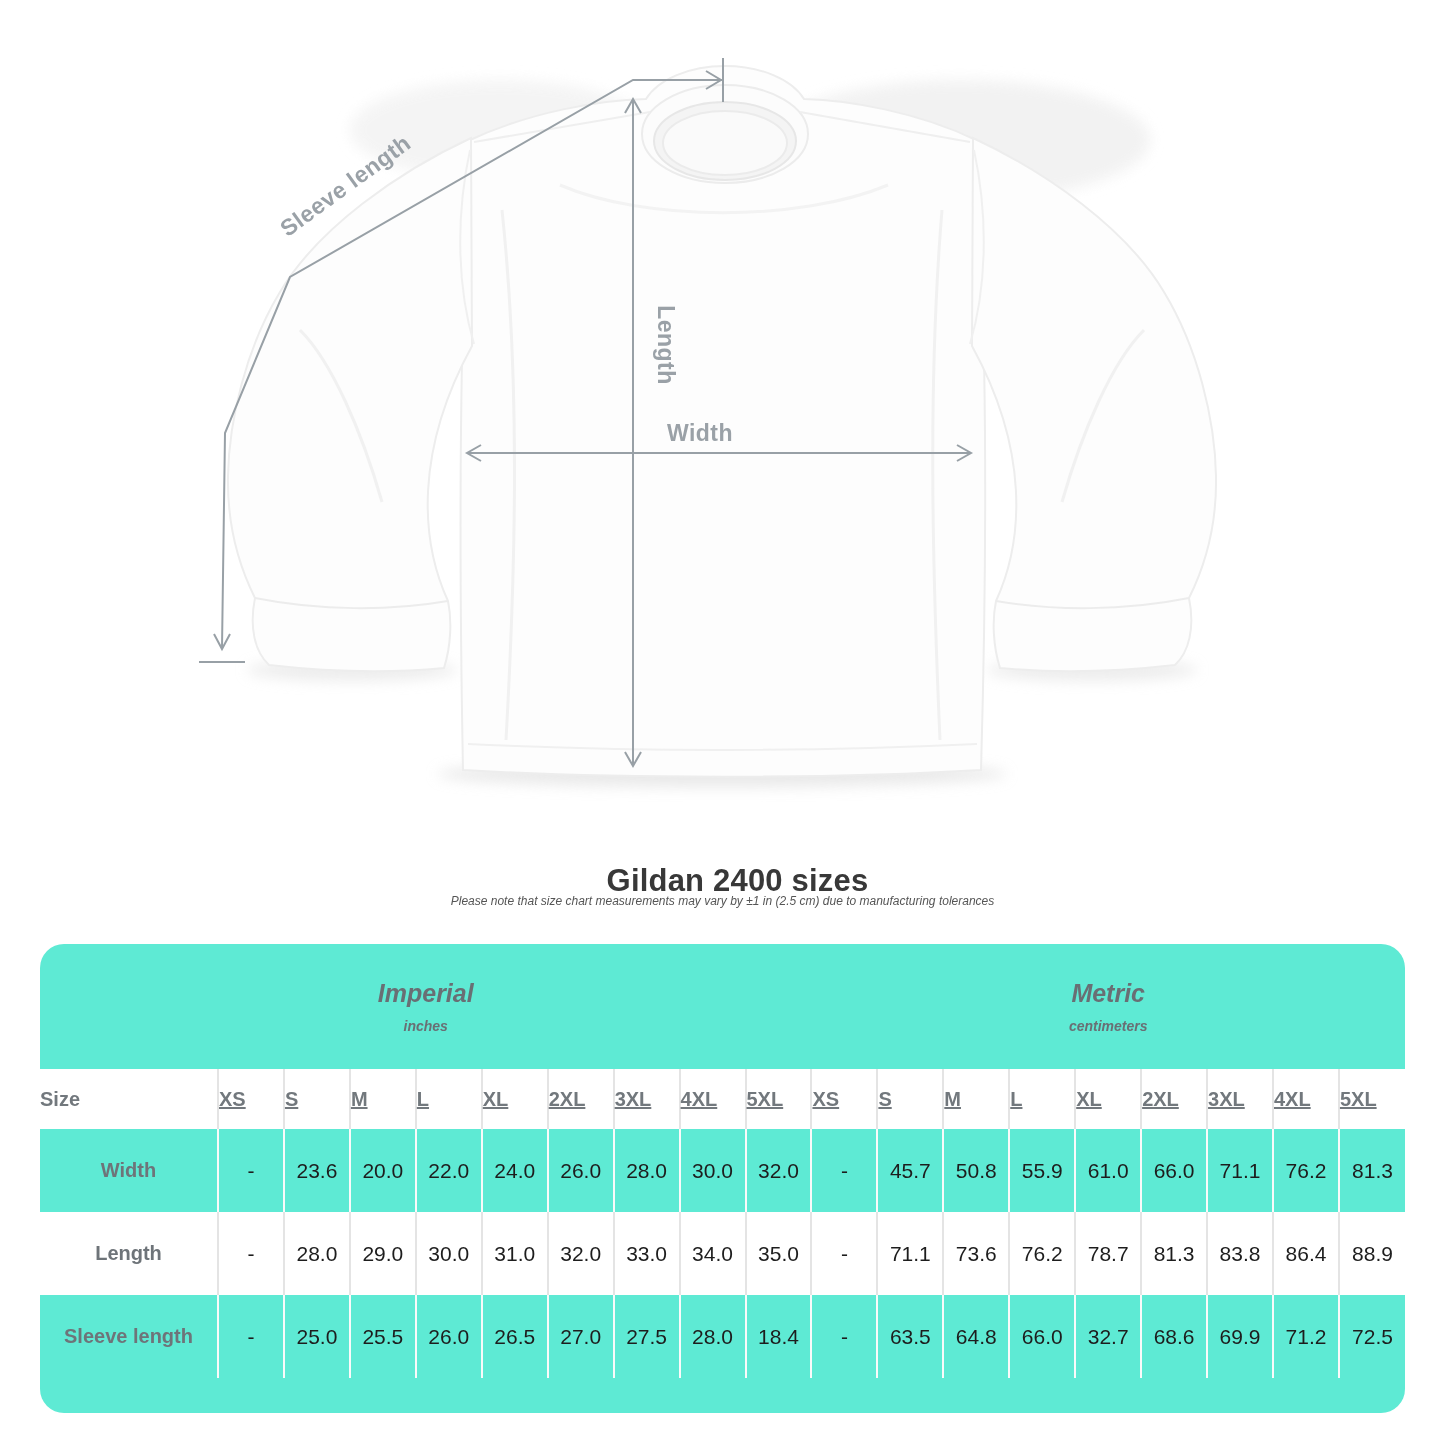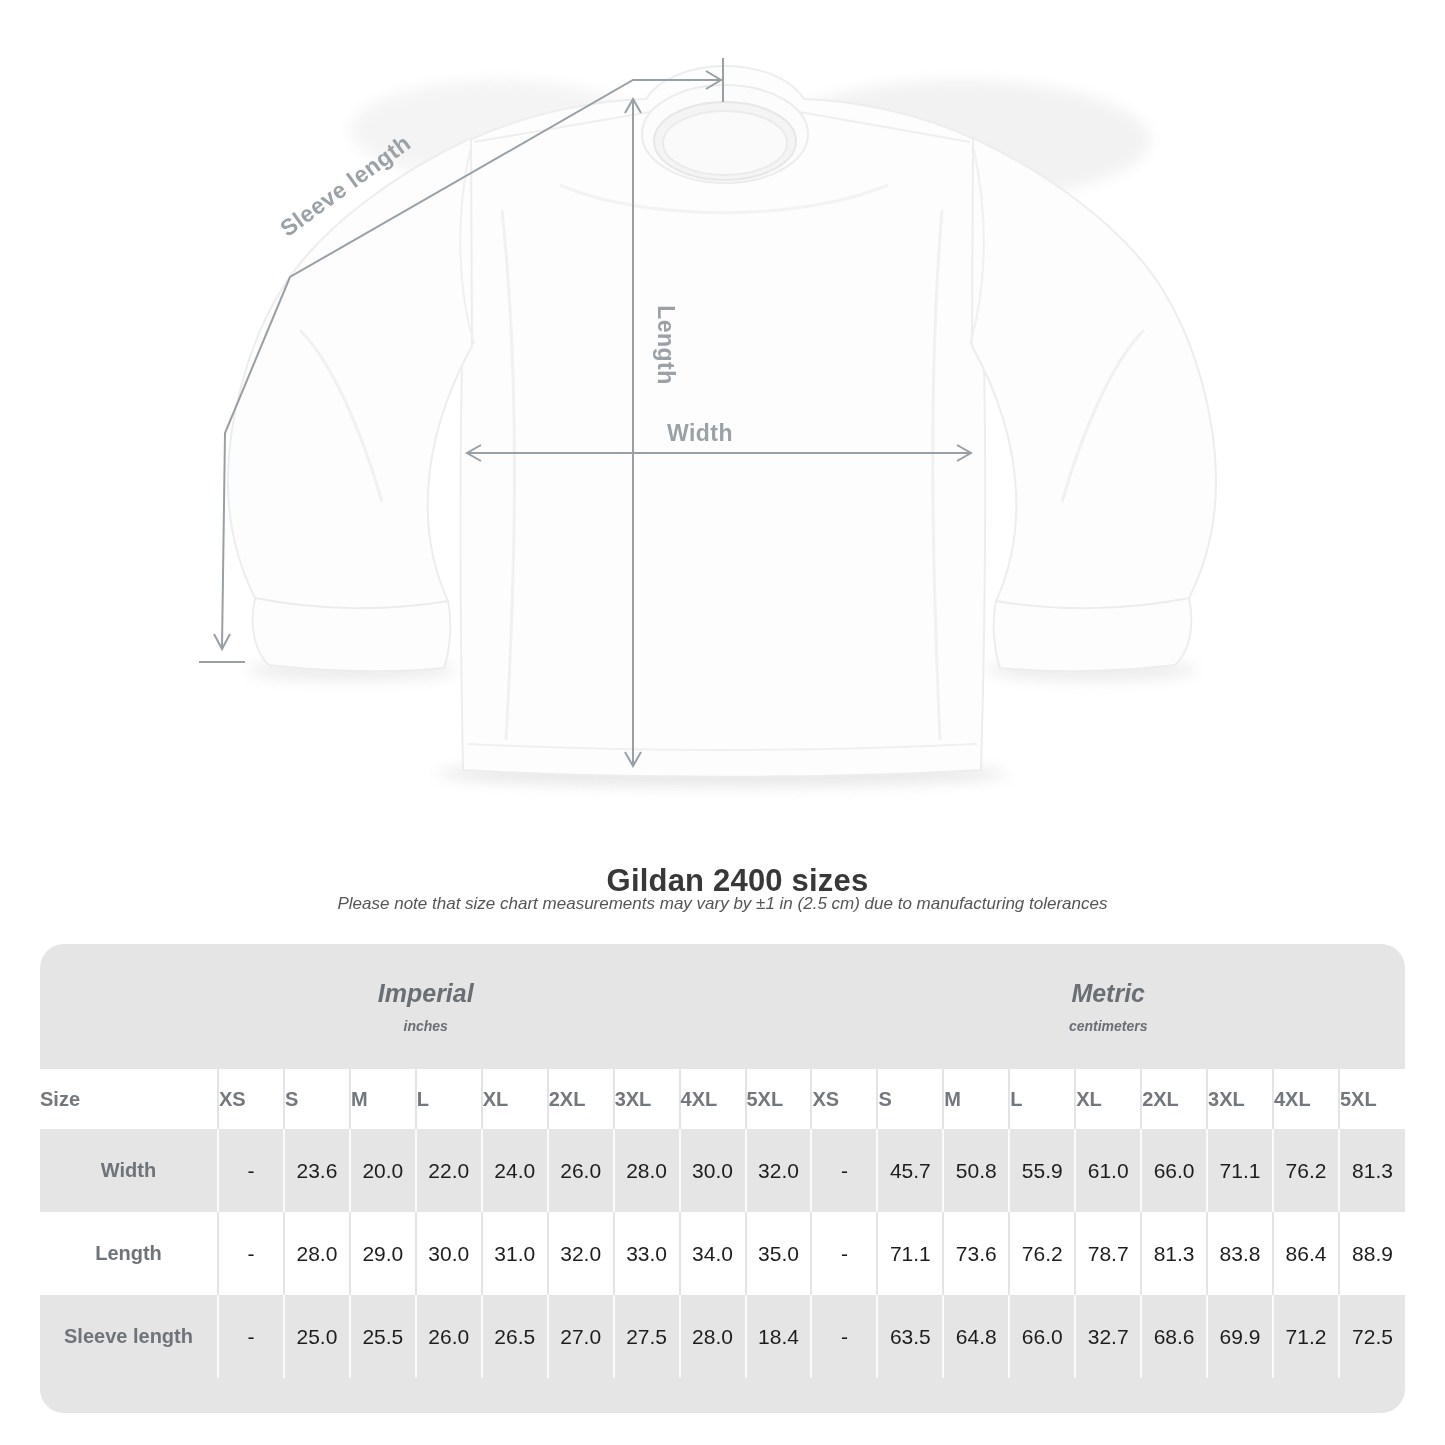--- a/index.html
+++ b/index.html
@@ -10,41 +10,41 @@
   .diagram-wrap{position:absolute;top:0;left:0;width:1445px;height:812px;}
   .diagram-wrap svg{display:block;}
 
   .page-title{
     position:absolute;top:848px;left:0;width:100%;margin:15px;
     text-align:center;font-size:31px;font-weight:bold;color:#383838;
     letter-spacing:.2px;
   }
   .tolerance-note{
     position:absolute;top:894px;left:0;width:100%;margin:0;
-    text-align:center;font-style:italic;font-size:17px;color:#555;
+    text-align:center;font-style:italic;font-size:12px;color:#555;
   }
 
   .table-card{
     position:absolute;left:40px;top:944px;width:1365px;height:469px;
-    background:#e5e5e5;border-radius:24px;overflow:hidden;
+    background:#5eead4;border-radius:24px;overflow:hidden;
   }
   table.size-table{
     width:100%;border-collapse:collapse;table-layout:fixed;
   }
   table.size-table col.label-col{width:178px;}
 
   tr.unit-row th{height:125px;vertical-align:middle;text-align:center;padding:0;}
   .unit-name{font-style:italic;font-weight:bold;font-size:25px;color:#696f74;}
   .unit-sub{font-style:italic;font-size:14px;color:#696f74;margin-top:10px;}
 
   tr.col-header-row th{
     height:60px;background:#ffffff;color:#72787d;font-size:20px;font-weight:bold;
     text-align:left;padding:0;
   }
-  tr.col-header-row th + th{border-left:2px solid #e4e4e4;}
+  tr.col-header-row th + th{border-left:2px solid #e4e4e4;text-decoration:underline;}
 
   tbody tr{height:83px;}
   tbody tr th{
     color:#6e7479;font-size:20px;font-weight:bold;text-align:center;padding:0;
   }
   tbody tr td{
     color:#1d1d1d;font-size:21px;font-weight:normal;text-align:center;padding:0;
   }
   tbody tr.plain{background:#ffffff;}
   tbody tr.plain td{border-left:2px solid #e4e4e4;}

